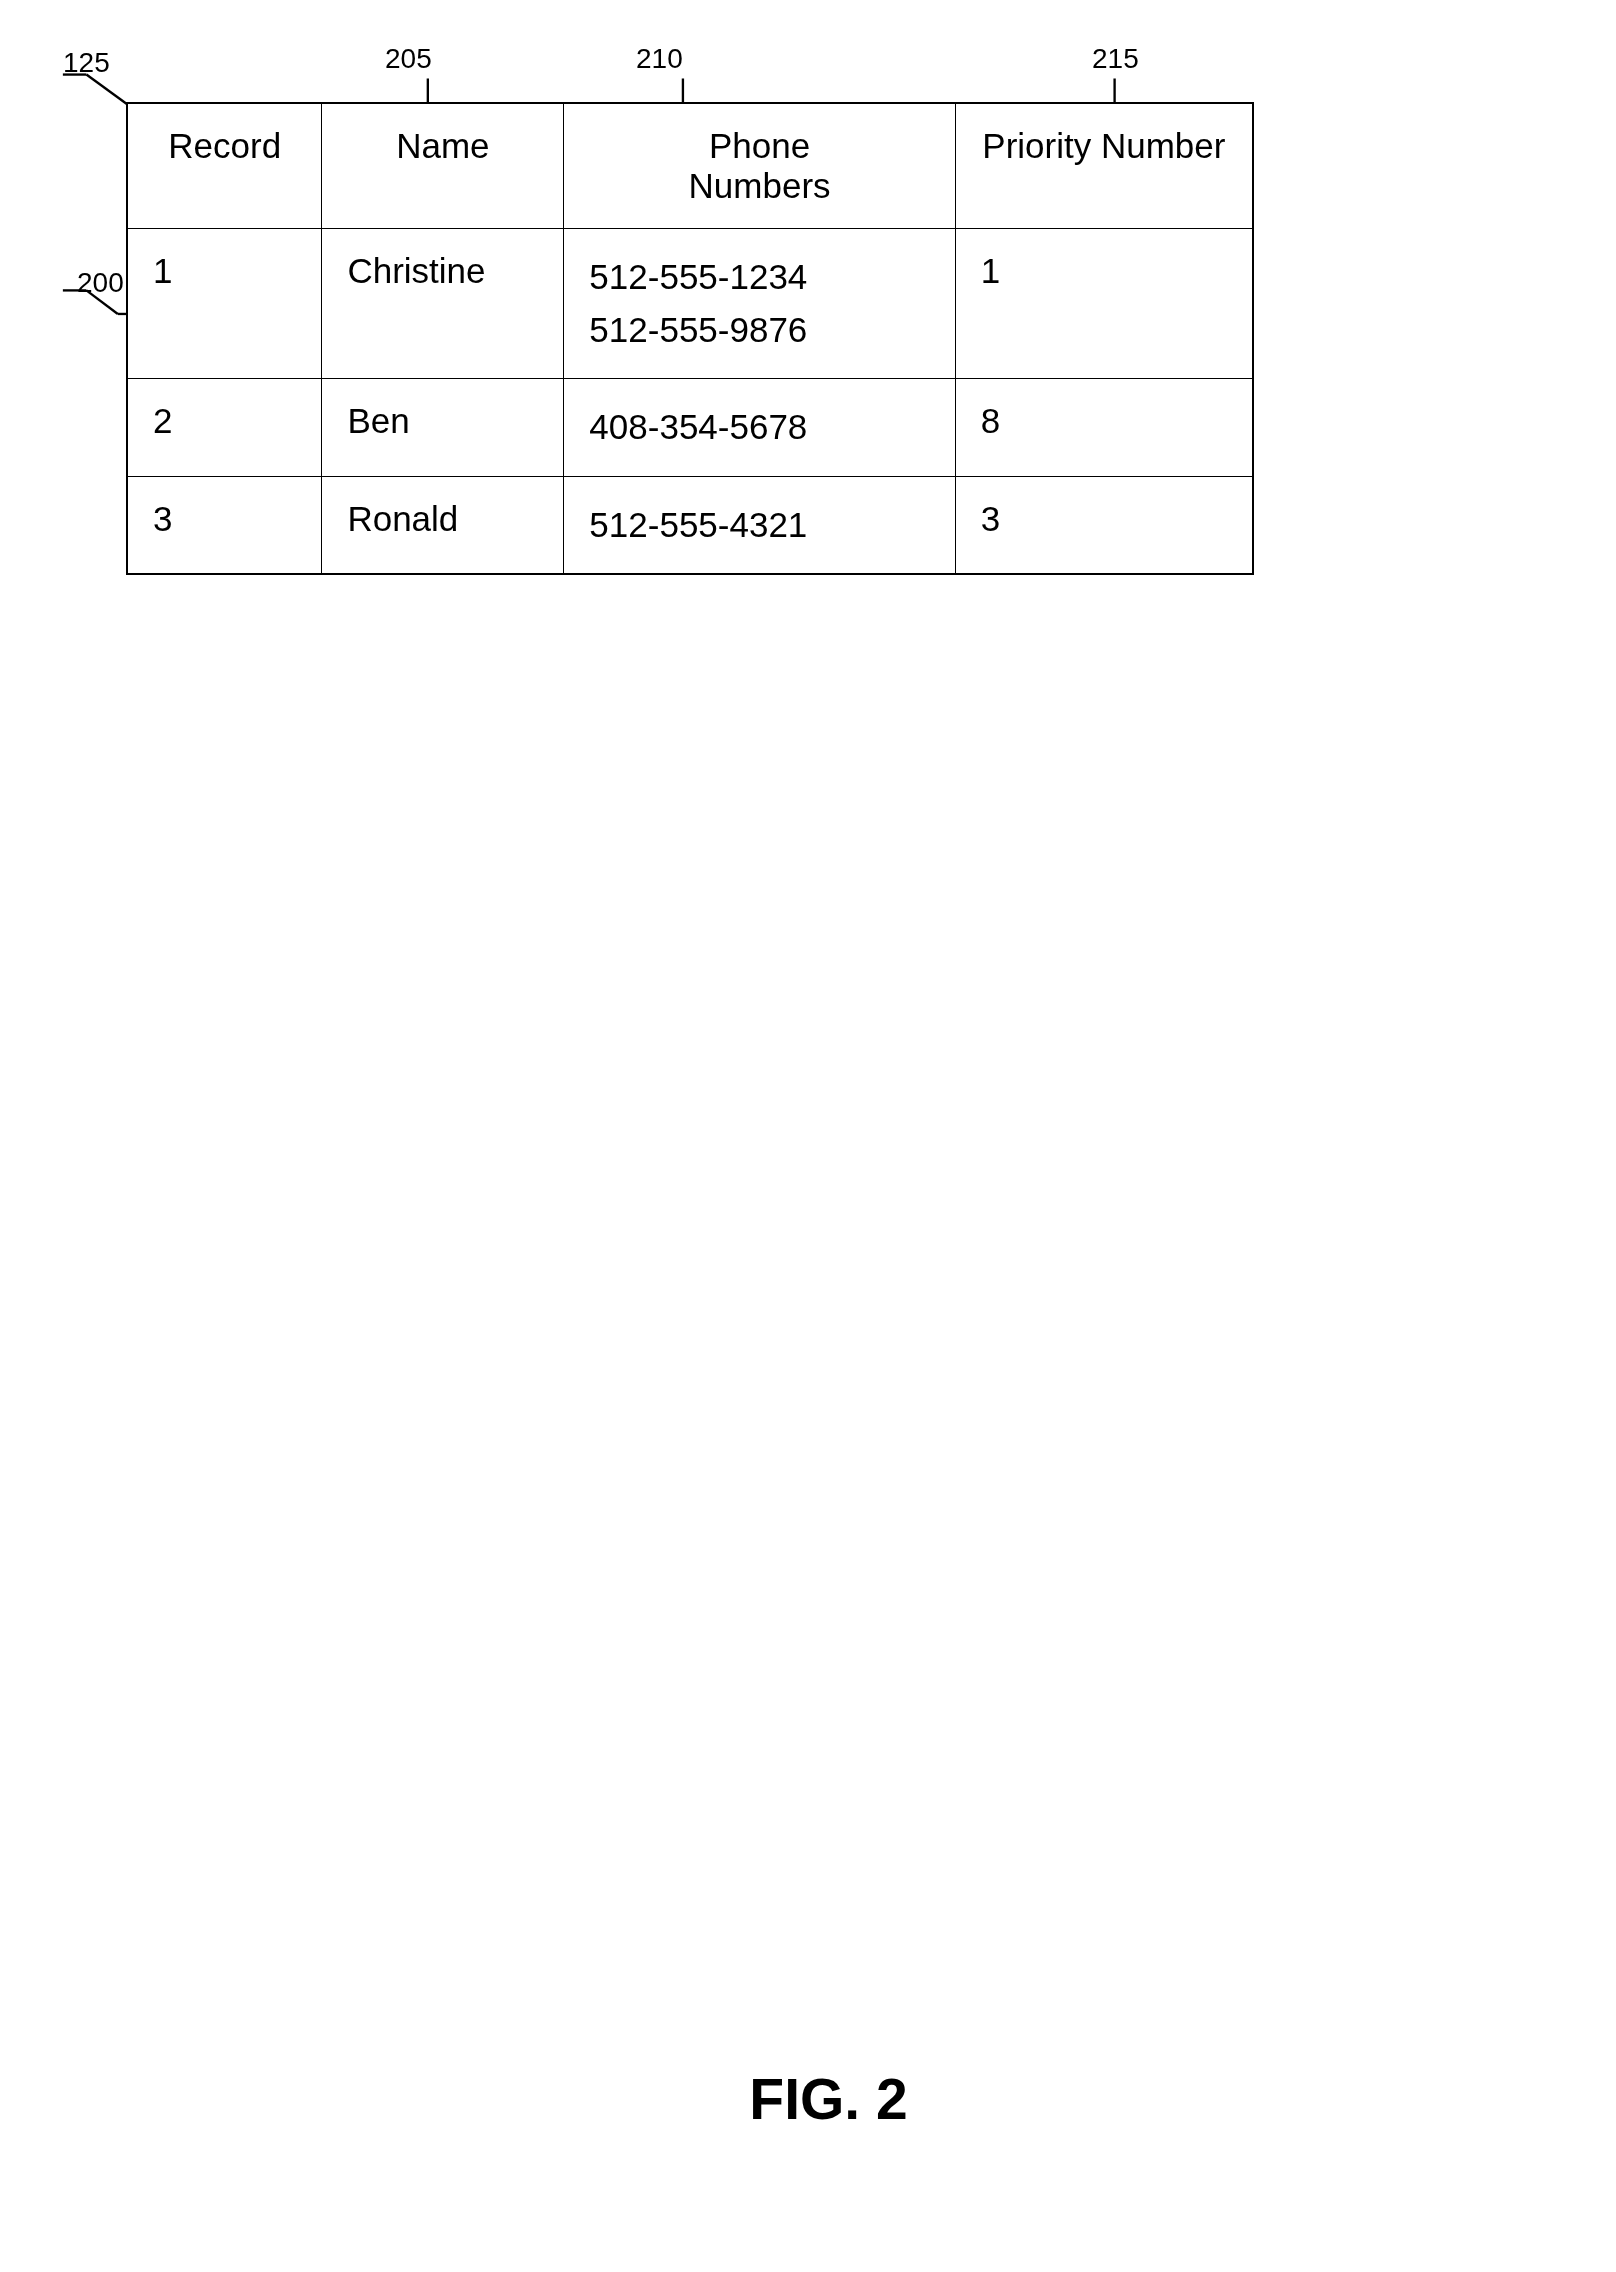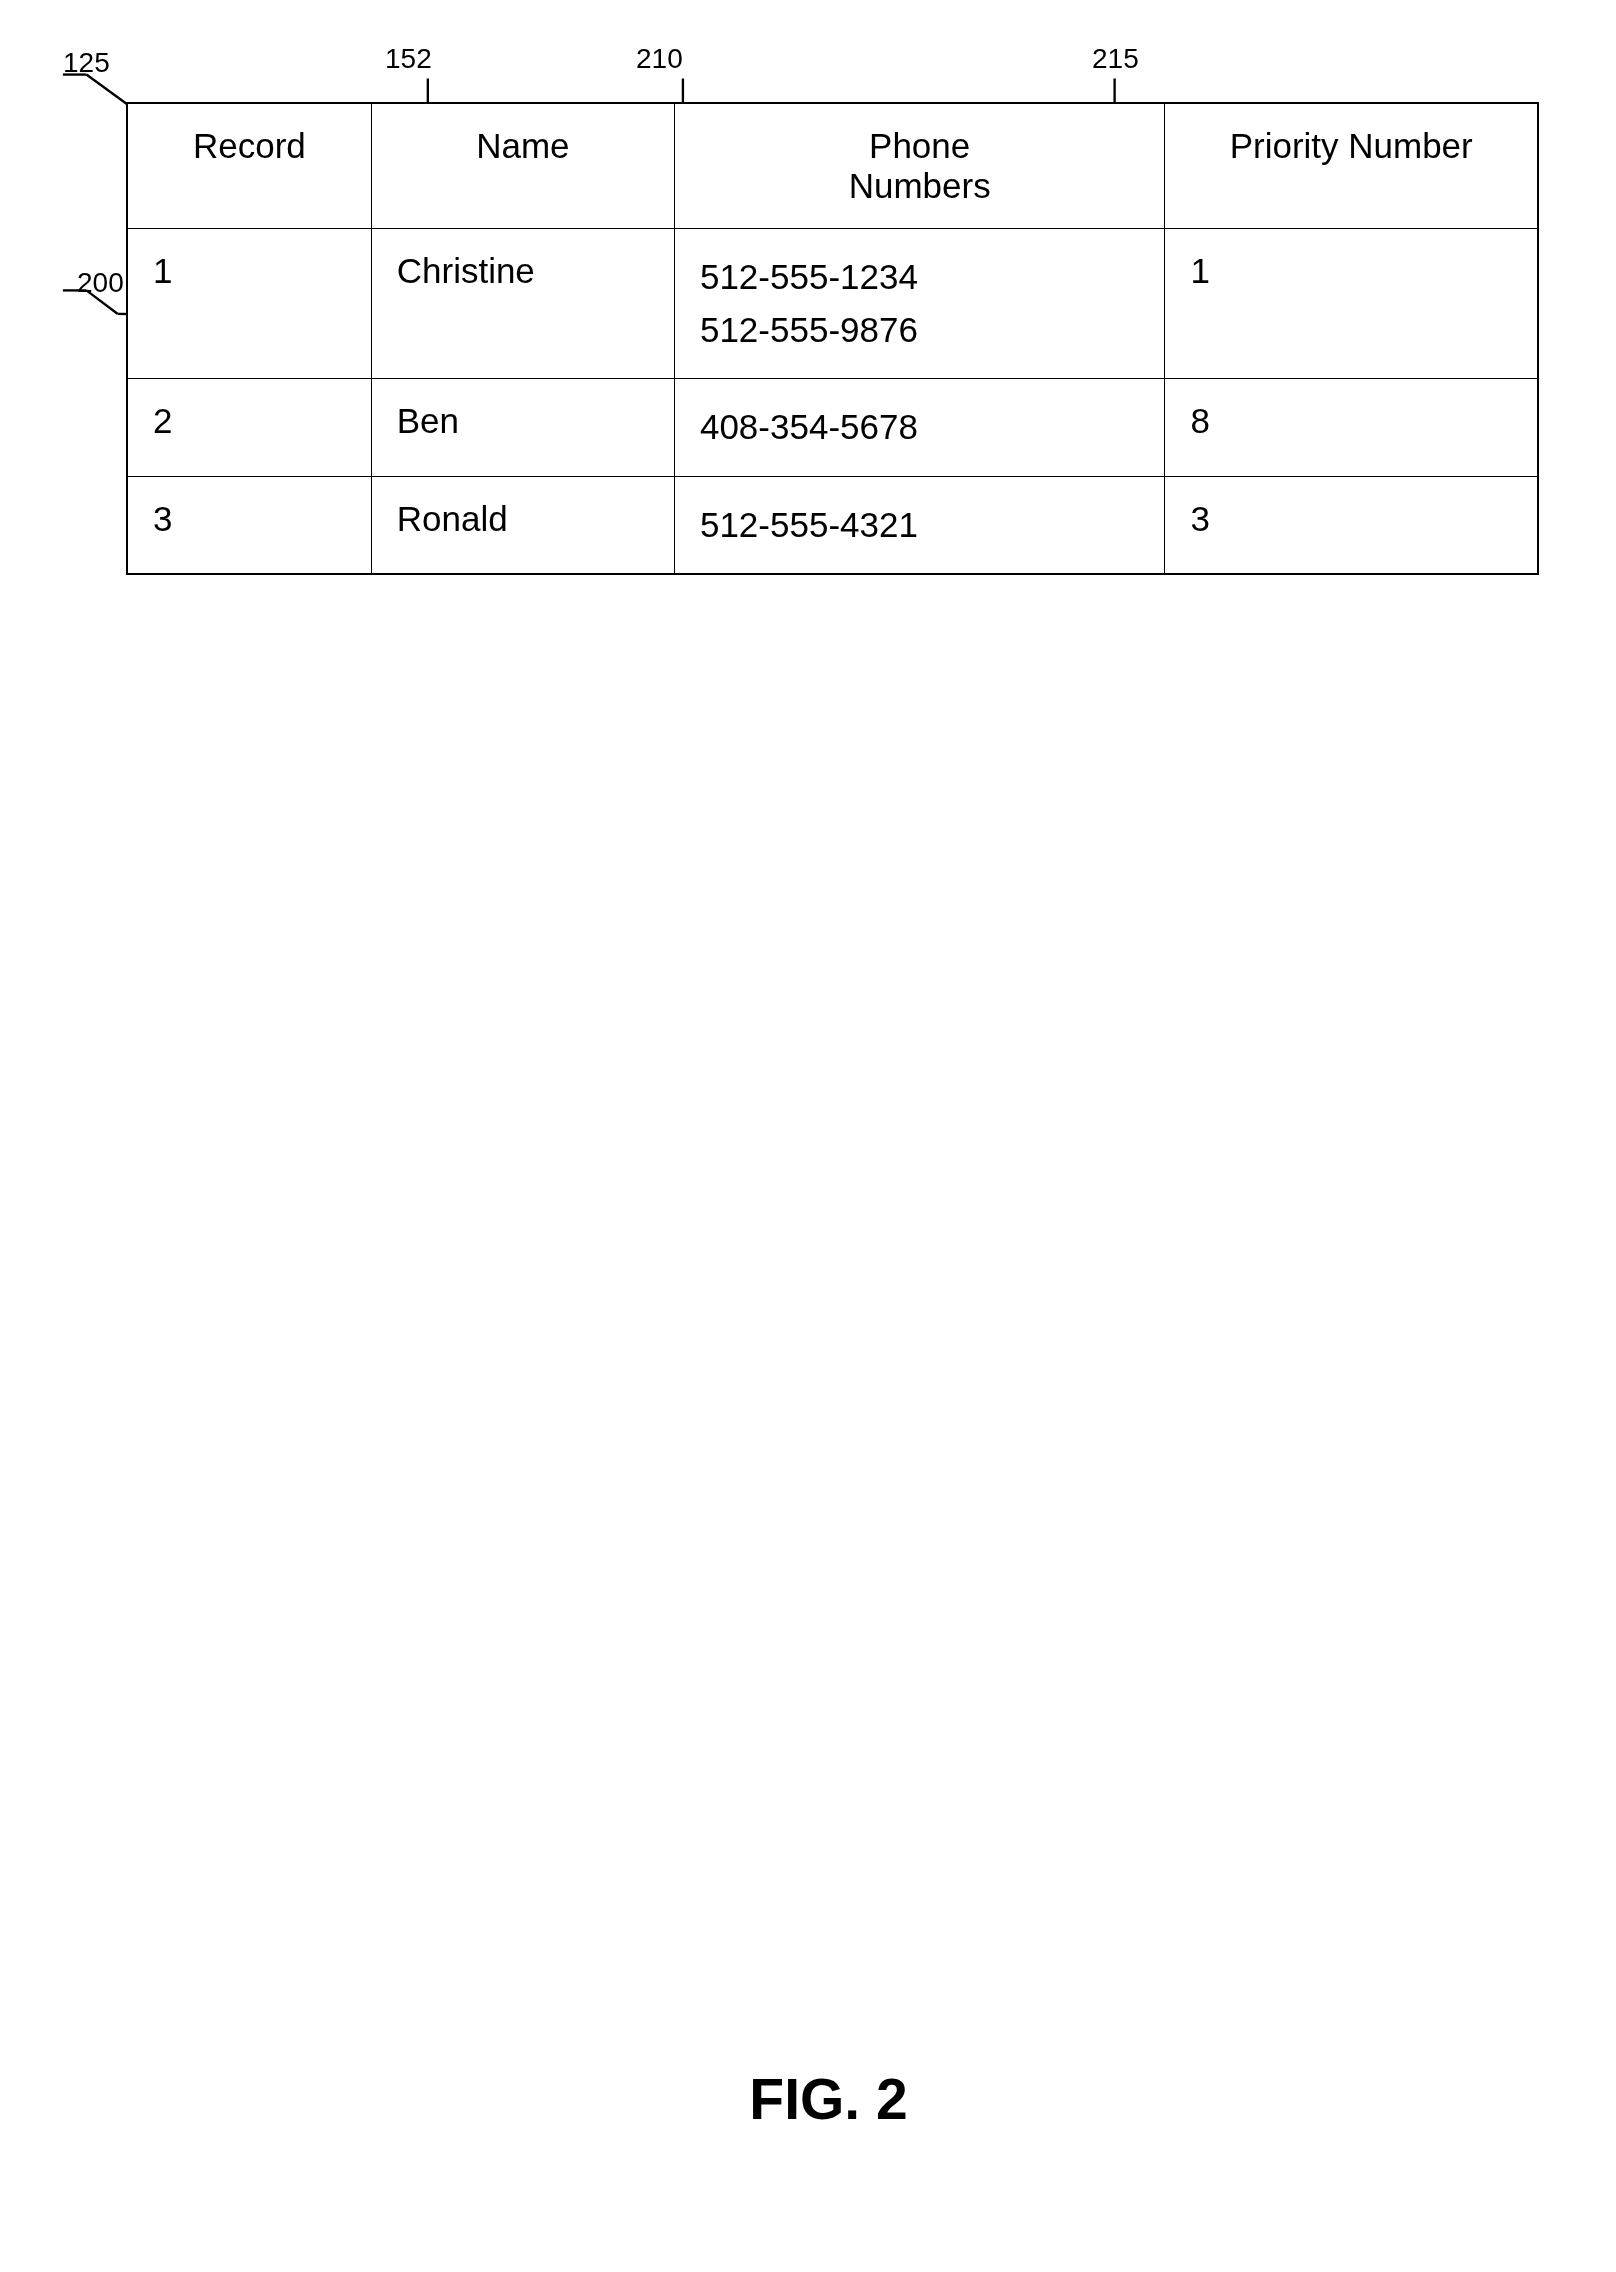--- a/index.html
+++ b/index.html
@@ -39,21 +39,21 @@
     .ref-200 { top: 267px; left: 77px; }
     .ref-205 { top: 43px; left: 385px; }
     .ref-210 { top: 43px; left: 636px; }
     .ref-215 { top: 43px; left: 1052px; margin-left: 40px; }
 
     
     .table-wrapper {
       position: absolute;
       top: 102px;
       left: 126px;
-      width: 1413px;
+      width: 1128px;
     }
 
     
     .arrows-svg {
       position: absolute;
       top: 0;
       left: 0;
       width: 100%;
       height: 100%;
       pointer-events: none;
@@ -126,21 +126,21 @@
 
     <line x1="870" y1="100" x2="870" y2="135" stroke="#000" stroke-width="3"></line>
     <polygon points="865,135 870,148 875,135" fill="#000"></polygon>
 
     <line x1="1420" y1="100" x2="1420" y2="135" stroke="#000" stroke-width="3"></line>
     <polygon points="1415,135 1420,148 1425,135" fill="#000"></polygon>
   </svg>
 
   <div class="annotation-label ref-125">125</div>
   <div class="annotation-label ref-200">200</div>
-  <div class="annotation-label ref-205">152</div>
+  <div class="annotation-label ref-205">205</div>
   <div class="annotation-label ref-210">210</div>
   <div class="annotation-label ref-215">215</div>
 
   <div class="table-wrapper">
     <table class="data-table">
       <thead>
         <tr>
           <th class="col-record">Record</th>
           <th class="col-name">Name</th>
           <th class="col-phone">Phone<br>Numbers</th>

